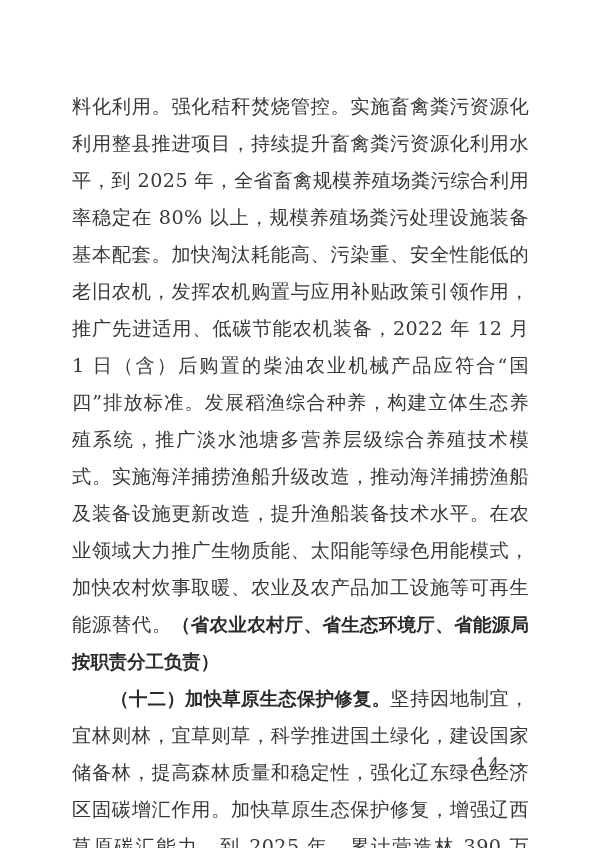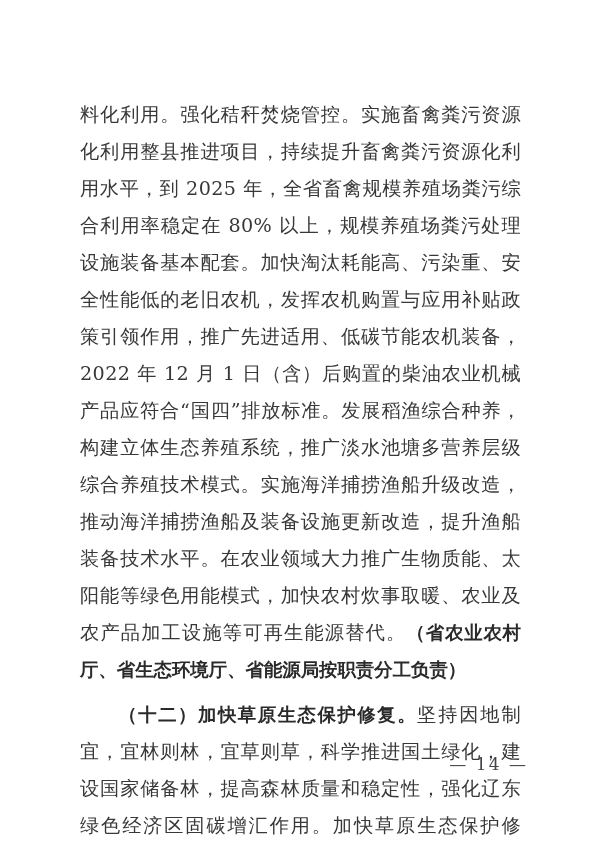--- a/index.html
+++ b/index.html
@@ -25,21 +25,21 @@
   }
 
   .text-block {
     position: absolute;
     left: 72px;
     top: 88px;
     width: 457px;
   }
 
   .para {
-    margin: 8px;
+    margin: 0;
     font-size: 19.2px;
     line-height: 37px;
     color: #38383a;
     text-align: justify;
     text-justify: inter-character;
     letter-spacing: 0.02em;
     font-family: "DejaVu Serif", "Liberation Serif", serif;
     font-weight: 400;
     -webkit-font-smoothing: antialiased;
   }

